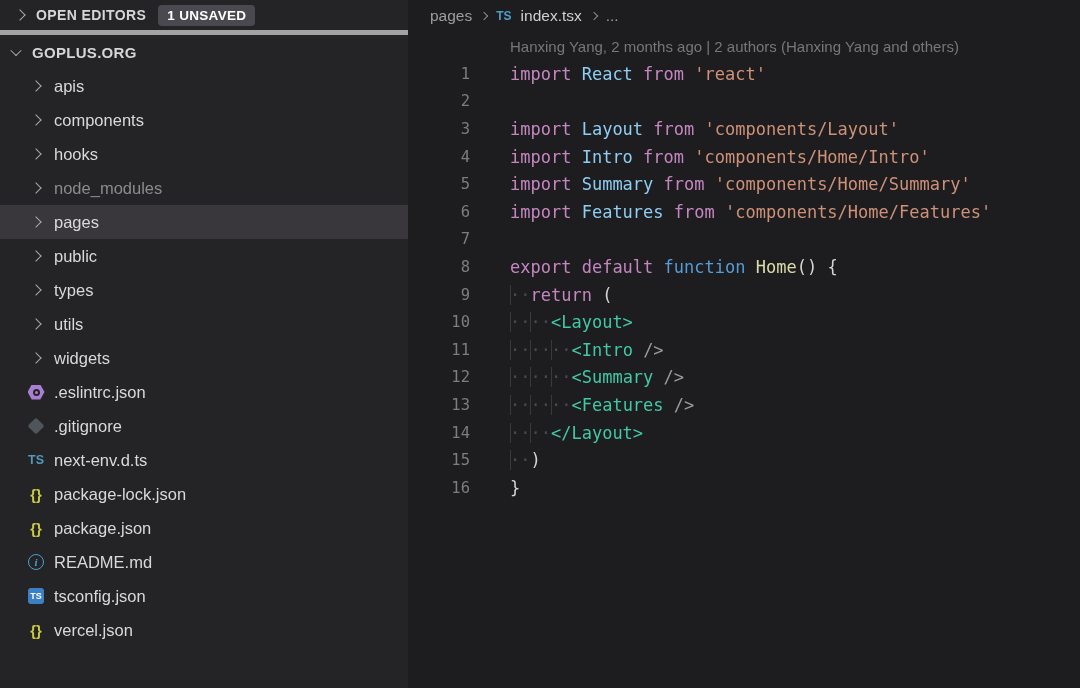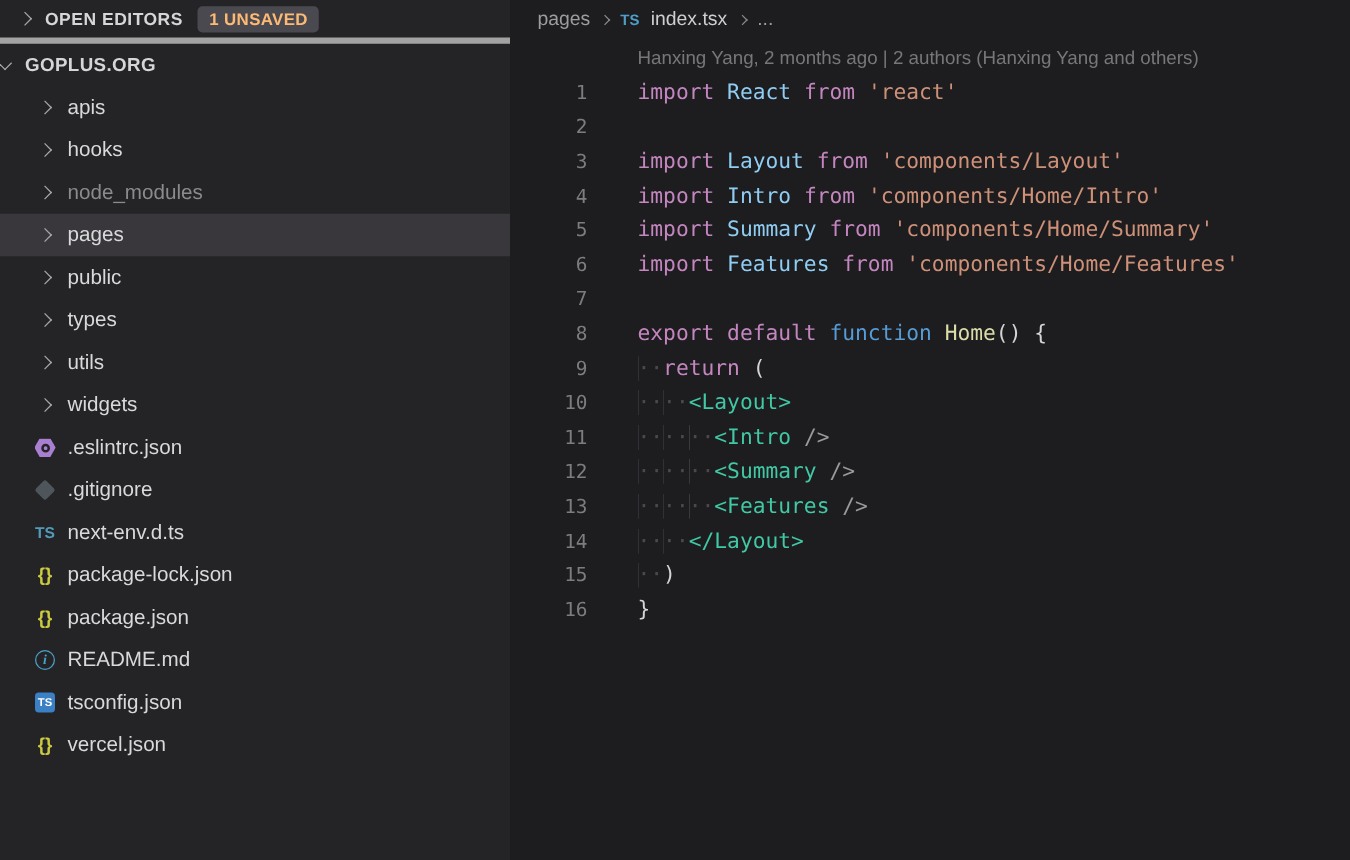--- a/index.html
+++ b/index.html
@@ -10,26 +10,26 @@
     display:flex;
   }
   
   .sidebar { width:408px; flex:none; background:#242427; display:flex; flex-direction:column; }
   .pane-header {
     height:35px; flex:none; display:flex; align-items:center;
     padding:0 10px 0 16px; border-bottom:5px solid #a3a3a3; cursor:pointer;
   }
   .pane-title { font-weight:700; font-size:14px; letter-spacing:.4px; color:#d6d6d8; margin-left:12px; }
   .badge {
-    margin-left:12px; background:#4b4950; color:#fdba74; font-weight:700;
+    margin-left:12px; background:#4b4950; color:#ffffff; font-weight:700;
     font-size:13.5px; letter-spacing:.3px; padding:3px 9px; border-radius:4px;
   }
   .section-header {
     height:34px; flex:none; display:flex; align-items:center;
-    font-weight:700; font-size:15px; color:#d6d6d8; cursor:pointer;
+    padding-left:12px; font-weight:700; font-size:15px; color:#d6d6d8; cursor:pointer;
   }
   .section-header > span:last-child { margin-left:12px; letter-spacing:.3px; }
   .chev {
     display:inline-block; width:8px; height:8px; flex:none;
     border-right:1.7px solid #a8a8ac; border-bottom:1.7px solid #a8a8ac;
   }
   .chev.right { transform:rotate(-45deg); }
   .chev.down  { transform:rotate(45deg) translate(-1px,-1px); }
   .chev.small { width:6px; height:6px; border-color:#8a8a8e; }
   .tree { flex:1; }
@@ -107,20 +107,26 @@
         <div class="row">
           <span class="twisty">
             <span class="chev right"></span>
           </span>
           <span class="lbl">apis</span>
         </div>
         <div class="row">
           <span class="twisty">
             <span class="chev right"></span>
           </span>
+          <span class="lbl">components</span>
+        </div>
+        <div class="row">
+          <span class="twisty">
+            <span class="chev right"></span>
+          </span>
           <span class="lbl">hooks</span>
         </div>
         <div class="row dimmed">
           <span class="twisty">
             <span class="chev right"></span>
           </span>
           <span class="lbl">node_modules</span>
         </div>
         <div class="row selected">
           <span class="twisty">

